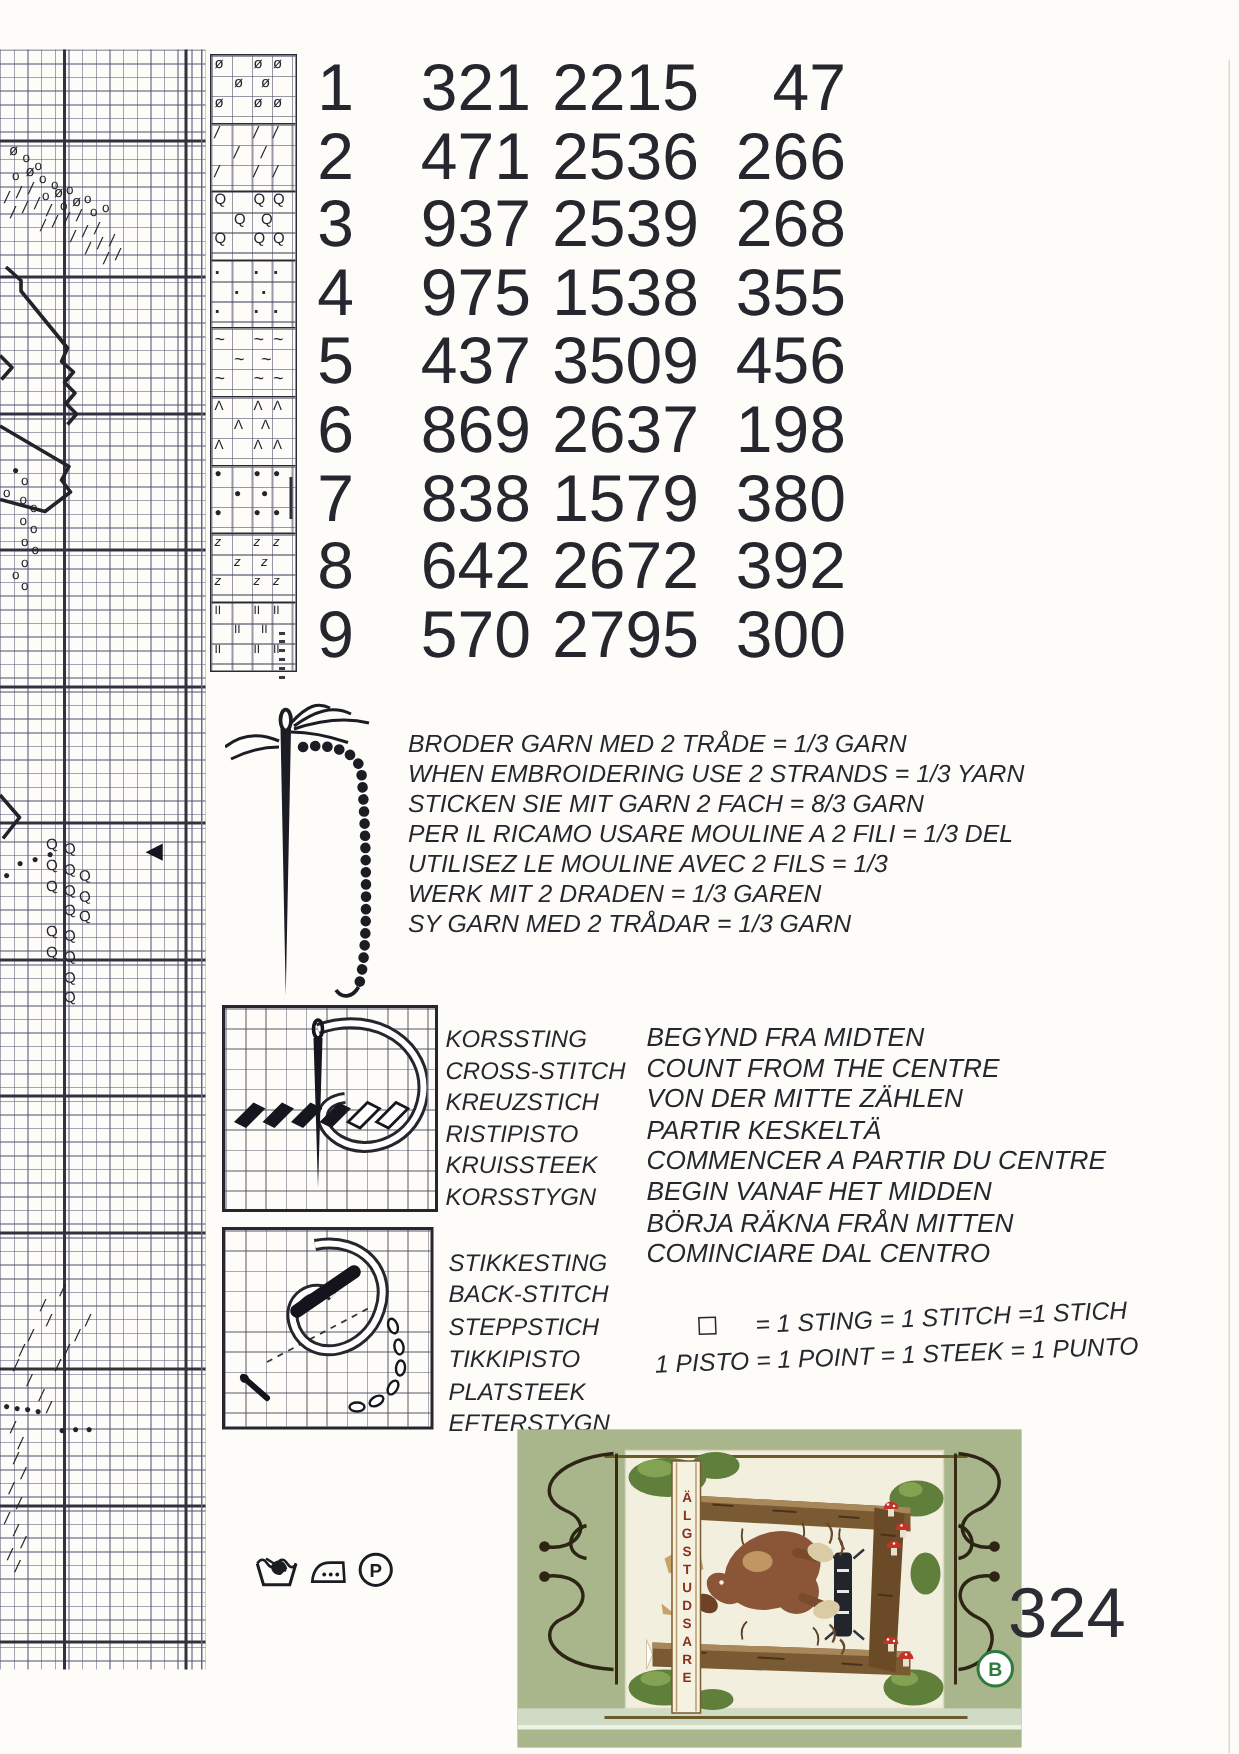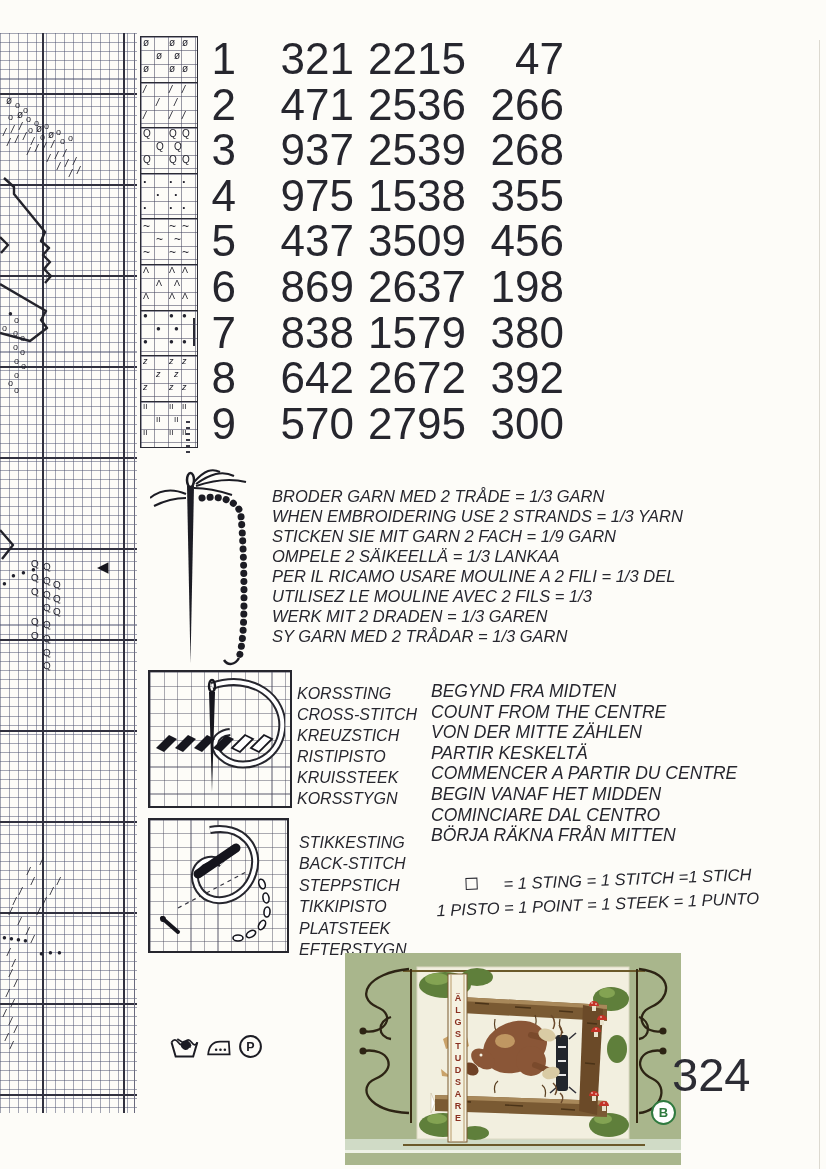--- a/index.html
+++ b/index.html
@@ -355,22 +355,21 @@
         <path d="M36,30 C24,30 12,34 4,38"></path>
     </g>
     <ellipse cx="40.5" cy="12" rx="3.5" ry="7" fill="none" stroke="#1c1c24" stroke-width="2.5"></ellipse>
     <path d="M37,18 L44,18 L40.5,196 Z" fill="#1c1c24"></path>
     <path d="M52,30 C72,27 90,34 91,48 C93,70 94,100 94,130 C94,155 93,175 89,190" stroke="#1c1c24" stroke-width="7" fill="none" stroke-linecap="round" stroke-dasharray="0.1 8"></path>
     <path d="M89,190 C85,197 78,198 74,192" stroke="#1c1c24" stroke-width="2.5" fill="none"></path>
   </svg>
   <div id="strand-instructions" class="itxt">
       <div>BRODER GARN MED 2 TRÅDE = 1/3 GARN</div>
       <div>WHEN EMBROIDERING USE 2 STRANDS = 1/3 YARN</div>
-      <div>STICKEN SIE MIT GARN 2 FACH = 1/9 GARN</div>
-      <div>OMPELE 2 SÄIKEELLÄ = 1/3 LANKAA</div>
+      <div>STICKEN SIE MIT GARN 2 FACH = 8/3 GARN</div>
       <div>PER IL RICAMO USARE MOULINE A 2 FILI = 1/3 DEL</div>
       <div>UTILISEZ LE MOULINE AVEC 2 FILS = 1/3</div>
       <div>WERK MIT 2 DRADEN = 1/3 GAREN</div>
       <div>SY GARN MED 2 TRÅDAR = 1/3 GARN</div>
     </div>
 
   <div id="cross-box" class="stitch-box">
     <svg width="135" height="129" viewBox="0 0 135 129">
       <path d="M62,14 C102,0 136,26 132,58 C128,88 96,100 76,88 C60,78 62,62 80,60" stroke="#26262e" stroke-width="8" fill="none"></path>
       <path d="M62,14 C102,0 136,26 132,58 C128,88 96,100 76,88 C60,78 62,62 80,60" stroke="#ffffff" stroke-width="4" fill="none"></path>
@@ -396,22 +395,22 @@
       <div>KRUISSTEEK</div>
       <div>KORSSTYGN</div>
     </div>
   <div id="centre-instructions" class="itxt">
       <div>BEGYND FRA MIDTEN</div>
       <div>COUNT FROM THE CENTRE</div>
       <div>VON DER MITTE ZÄHLEN</div>
       <div>PARTIR KESKELTÄ</div>
       <div>COMMENCER A PARTIR DU CENTRE</div>
       <div>BEGIN VANAF HET MIDDEN</div>
+      <div>BÖRJA RÄKNA FRÅN MITTEN</div>
       <div>COMINCIARE DAL CENTRO</div>
-      <div>BÖRJA RÄKNA FRÅN MITTEN</div>
     </div>
 
   <div id="back-box" class="stitch-box">
     <svg width="132" height="126" viewBox="0 0 132 126">
       <path d="M28,88 L96,52" stroke="#33333f" stroke-width="1.2" stroke-dasharray="4 4" fill="none"></path>
       <path d="M60,10 C92,4 112,28 103,54 C94,82 58,90 47,66 C38,45 60,33 72,44" stroke="#26262e" stroke-width="8" fill="none"></path>
       <path d="M60,10 C92,4 112,28 103,54 C94,82 58,90 47,66 C38,45 60,33 72,44" stroke="#ffffff" stroke-width="4" fill="none"></path>
       <path d="M48,54 L86,28" stroke="#14141c" stroke-width="9" stroke-linecap="round" fill="none"></path>
       <g fill="#ffffff" stroke="#16161e" stroke-width="1.6">
         <ellipse cx="112" cy="64" rx="5" ry="3" transform="rotate(70 112 64)"></ellipse>

